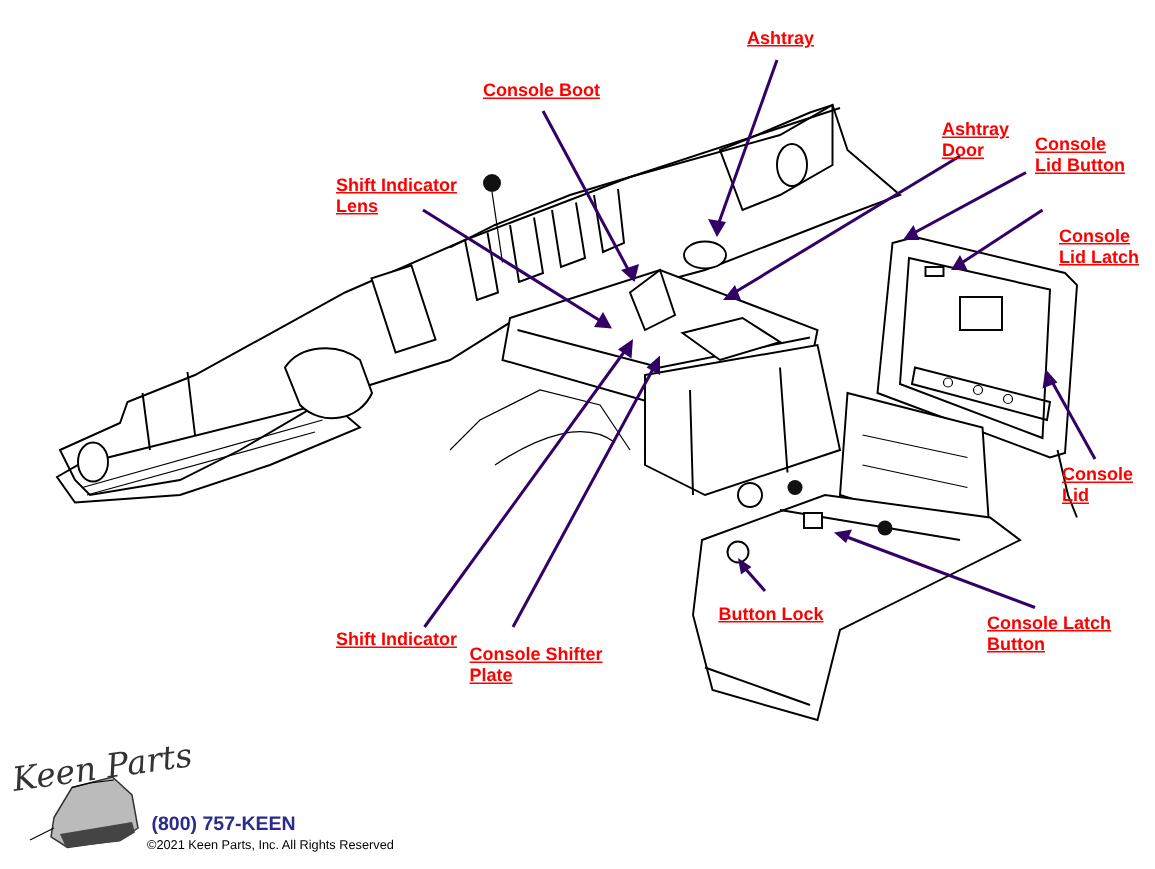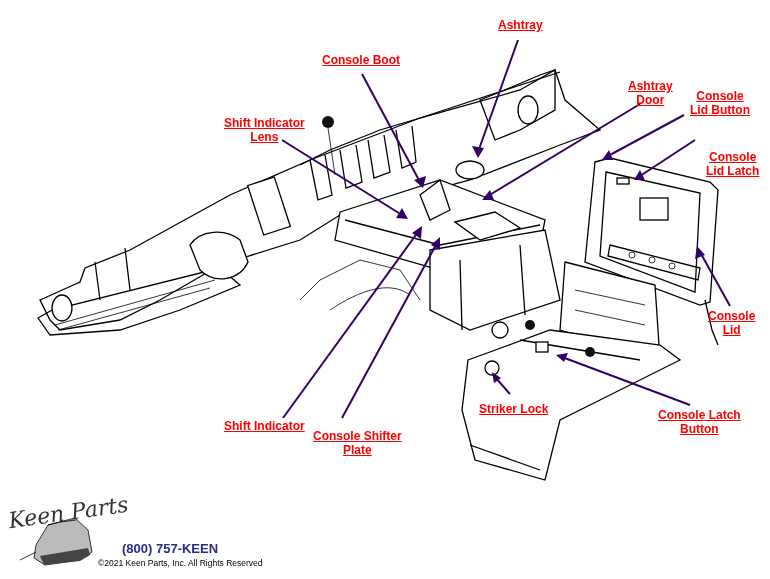--- a/index.html
+++ b/index.html
@@ -1,25 +1,25 @@
 <!DOCTYPE html>
 <html><head>
 <meta charset="utf-8">
 <style>
   html, body { margin:0; padding:0; background:#ffffff; }
   body { width:770px; height:579px; position:relative; overflow:hidden; font-family:"Liberation Sans", sans-serif; }
   #art { position:absolute; left:0; top:0; width:770px; height:579px; }
-  .lbl { position:absolute; color:#ff0000; font-weight:bold; font-size:12px; line-height:14px; text-decoration:underline; text-align:center; white-space:nowrap; cursor:pointer; }
+  .lbl { position:absolute; color:#ff0000; font-weight:bold; font-size:12px; line-height:14px; text-decoration:underline; white-space:nowrap; cursor:pointer; }
   .ln { stroke:#000; stroke-width:1.3; fill:none; }
   .lt { stroke:#000; stroke-width:0.8; fill:none; }
   .fl { fill:#fff; stroke:#000; stroke-width:1.3; }
   .dk { fill:#111; }
   .arrow { stroke:#330066; stroke-width:2; fill:none; }
   .ahead { fill:#330066; }
-  #footer-phone { position:absolute; left:101px; top:541px; color:#2b2b8c; font-weight:bold; font-size:13px;margin-left:21px; }
+  #footer-phone { position:absolute; left:101px; top:541px; color:#2b2b8c; font-weight:bold; font-size:13px; }
   #footer-copy { position:absolute; left:98px; top:558px; color:#000; font-size:8.5px; }
   #logo-text { position:absolute; left:8px; top:500px; font-family:"DejaVu Serif", serif; font-style:italic; font-size:22px; color:#333; transform:rotate(-8deg); }
 </style>
 </head>
 <body>
 
 <svg id="art" viewBox="0 0 770 579" xmlns="http://www.w3.org/2000/svg">
 
   <g>
     <path class="fl" d="M40,300 L80,282 L85,268 L130,250 L230,195 L310,160 L420,118 L520,90 L555,70 L565,100 L600,130 L560,145 L470,180 L340,215 L300,240 L220,265 L160,300 L120,320 L60,330 L50,320 Z"></path>
@@ -120,19 +120,19 @@
 Lid Button</div>
 <div class="lbl" style="left:706px;top:150px;white-space:pre-line;">Console
 Lid Latch</div>
 <div class="lbl" style="left:224px;top:116px;white-space:pre-line;">Shift Indicator
 Lens</div>
 <div class="lbl" style="left:708px;top:309px;white-space:pre-line;">Console
 Lid</div>
 <div class="lbl" style="left:224px;top:419px;">Shift Indicator</div>
 <div class="lbl" style="left:313px;top:429px;white-space:pre-line;">Console Shifter
 Plate</div>
-<div class="lbl" style="left:479px;top:402px;">Striker Lock</div>
+<div class="lbl" style="left:479px;top:402px;">Button Lock</div>
 <div class="lbl" style="left:658px;top:408px;white-space:pre-line;">Console Latch
 Button</div>
 
 <div id="logo-text">Keen Parts</div>
 <div id="footer-phone">(800) 757-KEEN</div>
 <div id="footer-copy">©2021 Keen Parts, Inc. All Rights Reserved</div>
 
 </body></html>

